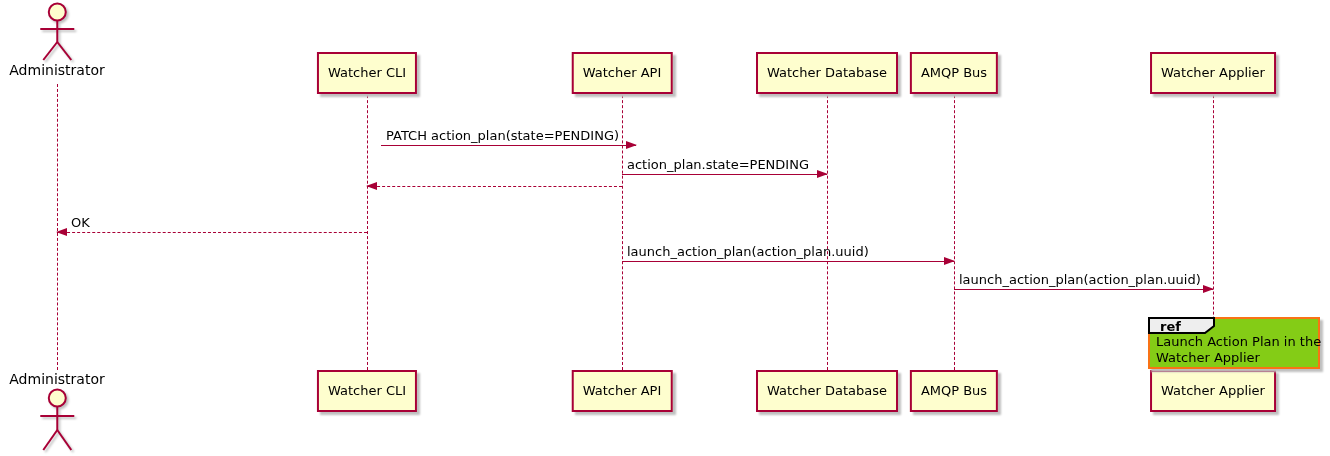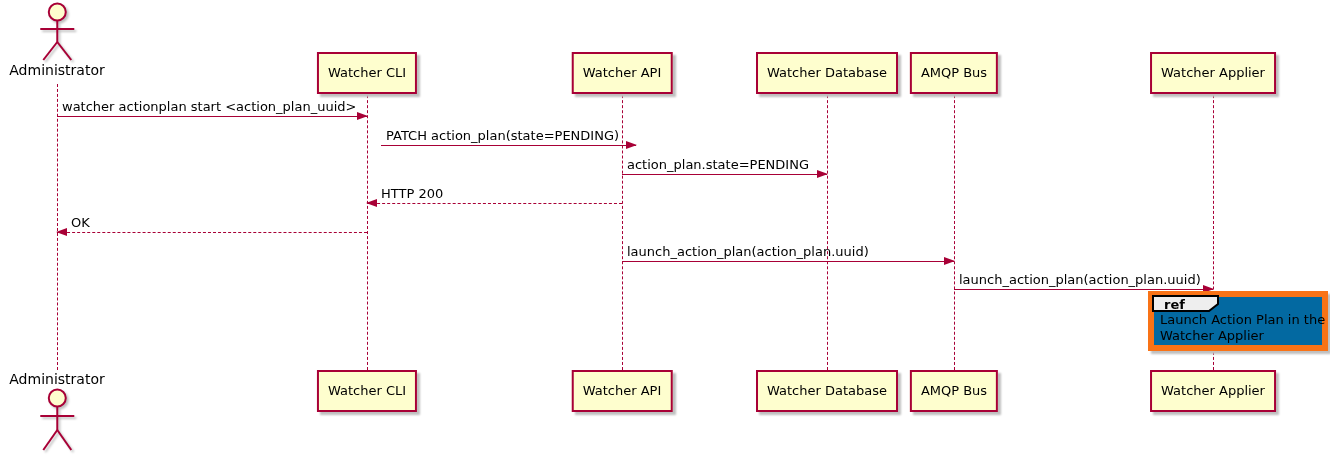--- a/index.html
+++ b/index.html
@@ -32,22 +32,22 @@
   .msg-label{font-size:13px;line-height:15px;height:15px;white-space:nowrap;padding-left:5px;margin-bottom:2px;}
   .message.reverse .msg-label{padding-left:14px;}
   .msg-line{position:relative;height:0;border-top:1px solid var(--crimson);}
   .message.dashed .msg-line{border-top-style:dashed;}
   .arrow{position:absolute;width:0;height:0;top:-5px;}
   .arrow.right{right:-1px;border-top:4.5px solid transparent;border-bottom:4.5px solid transparent;border-left:11px solid var(--crimson);}
   .arrow.left{left:-1px;border-top:4.5px solid transparent;border-bottom:4.5px solid transparent;border-right:11px solid var(--crimson);}
 
   
   .refbox{
-    position:absolute;left:1148px;top:291px;width:168px;height:48px;
-    background:#0369a1;border:6px solid #f97316;box-shadow:3px 3px 2px var(--shadow);z-index:3;
+    position:absolute;left:1148px;top:317px;width:168px;height:48px;
+    background:#84cc16;border:2px solid #f97316;box-shadow:3px 3px 2px var(--shadow);z-index:3;
   }
   .ref-tab{position:absolute;left:-2px;top:-2px;}
   .ref-tab-label{position:absolute;left:10px;top:0;font-size:13px;font-weight:bold;line-height:15px;}
   .ref-body{position:absolute;left:6px;top:15px;font-size:13px;line-height:16px;white-space:nowrap;}
 </style>
 </head>
 <body>
 
 <div id="canvas">
 
@@ -70,43 +70,36 @@
     </span>
     <div class="actor-label">Administrator</div>
   </div>
 
   <div class="pbox" style="left:367px;top:52px;">Watcher CLI</div>
   <div class="pbox" style="left:622px;top:52px;">Watcher API</div>
   <div class="pbox" style="left:827px;top:52px;">Watcher Database</div>
   <div class="pbox" style="left:954px;top:52px;">AMQP Bus</div>
   <div class="pbox" style="left:1213px;top:52px;">Watcher Applier</div>
 
-  <div class="message" style="left:57px;top:99px;width:310px;">
-    <div class="msg-label">watcher actionplan start &lt;action_plan_uuid&gt;</div>
-    <div class="msg-line">
-        <span class="arrow right"></span>
-      </div>
-  </div>
 
   <div class="message" style="left:381px;top:128px;width:255px;">
     <div class="msg-label">PATCH action_plan(state=PENDING)</div>
     <div class="msg-line">
         <span class="arrow right"></span>
       </div>
   </div>
 
   <div class="message" style="left:622px;top:157px;width:205px;">
     <div class="msg-label">action_plan.state=PENDING</div>
     <div class="msg-line">
         <span class="arrow right"></span>
       </div>
   </div>
 
   <div class="message dashed reverse" style="left:367px;top:186px;width:255px;">
-    <div class="msg-label">HTTP 200</div>
     <div class="msg-line">
         <span class="arrow left"></span>
       </div>
   </div>
 
   <div class="message dashed reverse" style="left:57px;top:215px;width:310px;">
     <div class="msg-label">OK</div>
     <div class="msg-line">
         <span class="arrow left"></span>
       </div>

